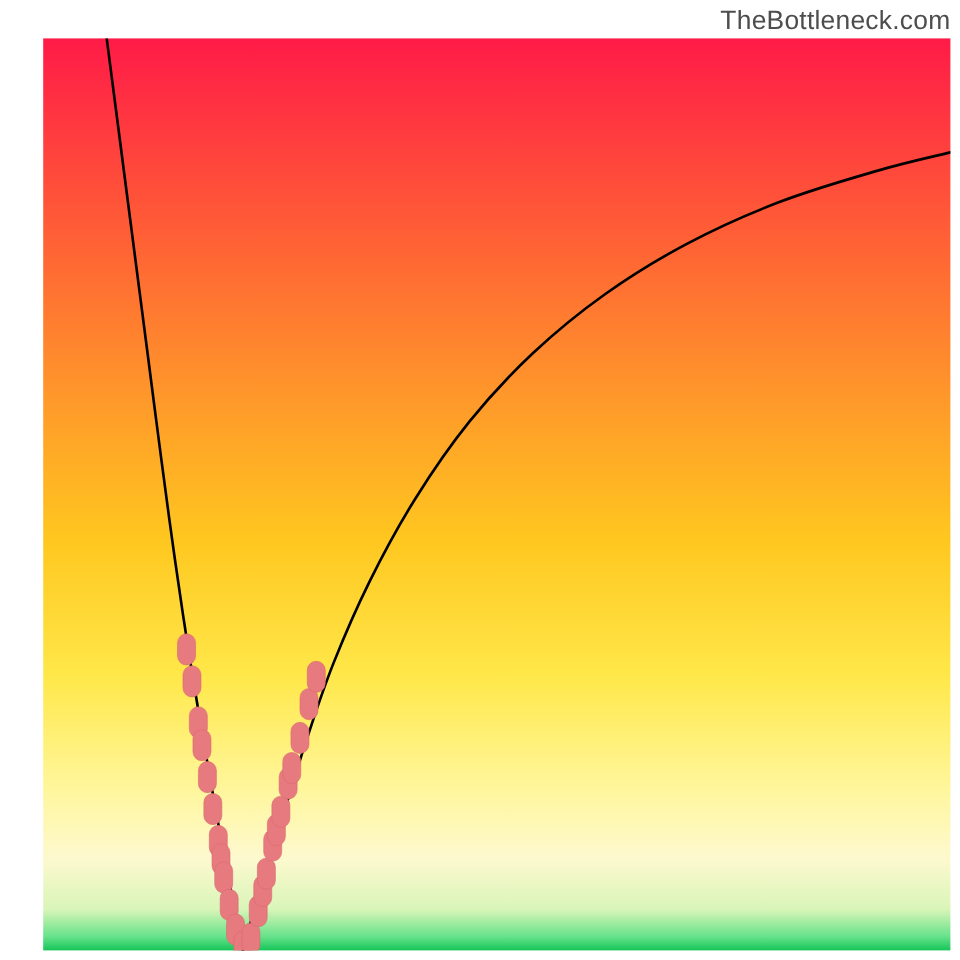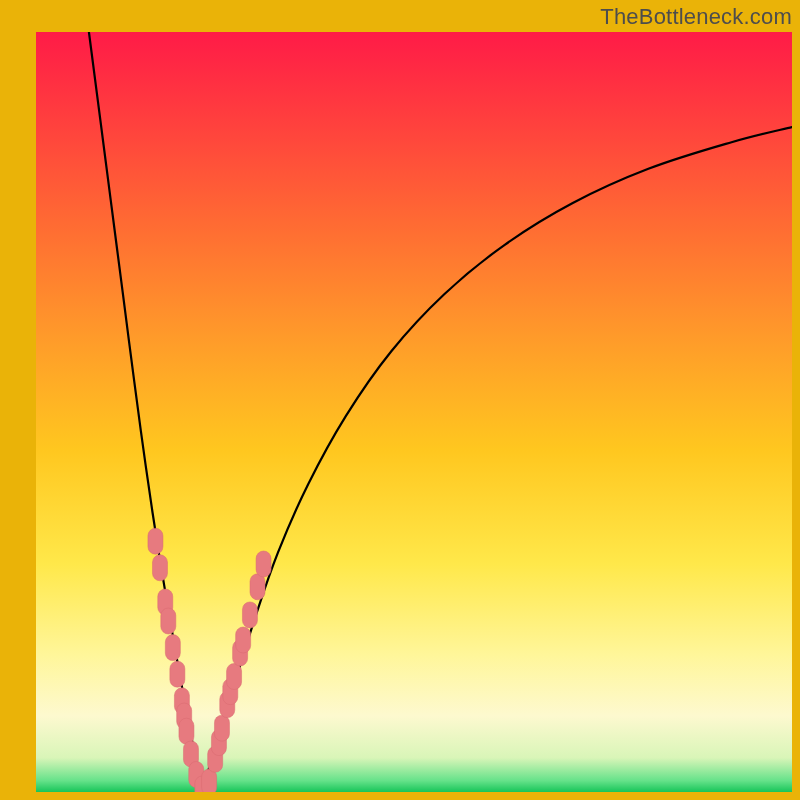--- a/index.html
+++ b/index.html
@@ -10,21 +10,21 @@
     overflow: hidden;
     background: #000;
     font-family: Arial, Helvetica, sans-serif;
   }
   .frame {
     position: absolute;
     left: 0;
     top: 0;
     width: 800px;
     height: 800px;
-    background: #eab308;
+    background: #ffffff;
     text-align: right;
   }
   .plot-area {
     position: absolute;
     box-sizing: border-box;
   }
   .plot-bg {
     position: absolute;
     left: 0;
     top: 0;

